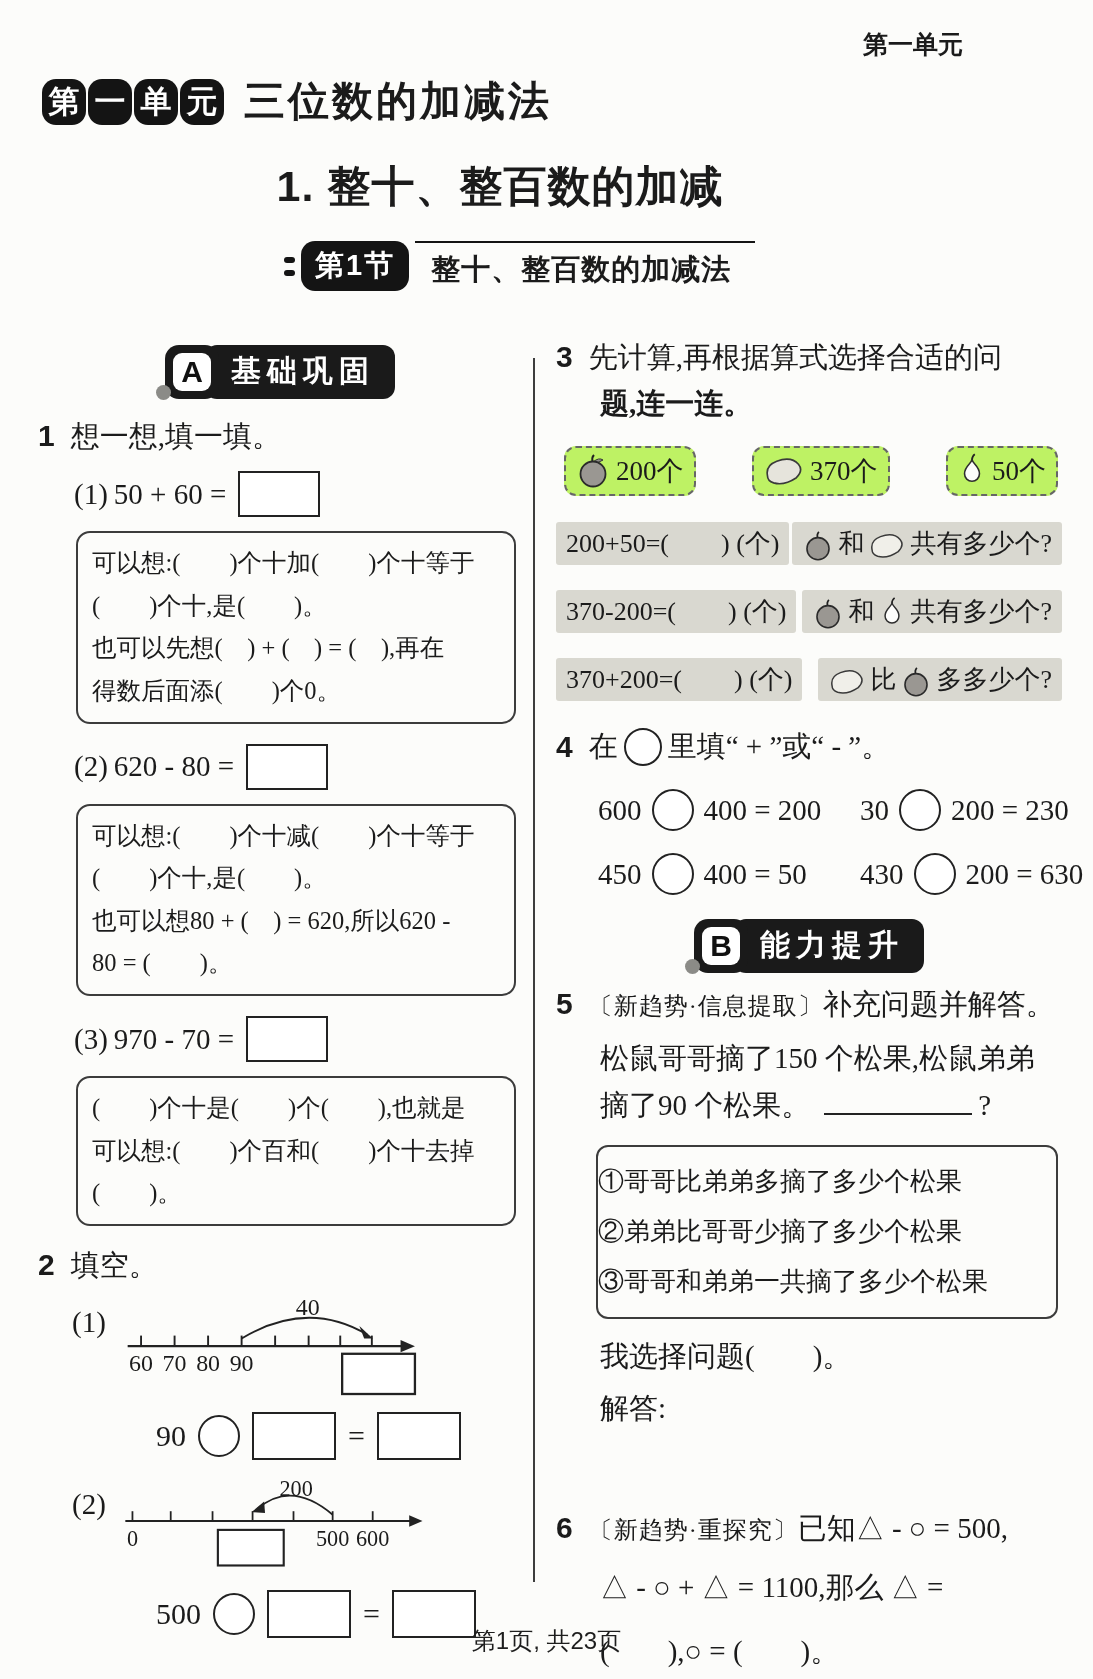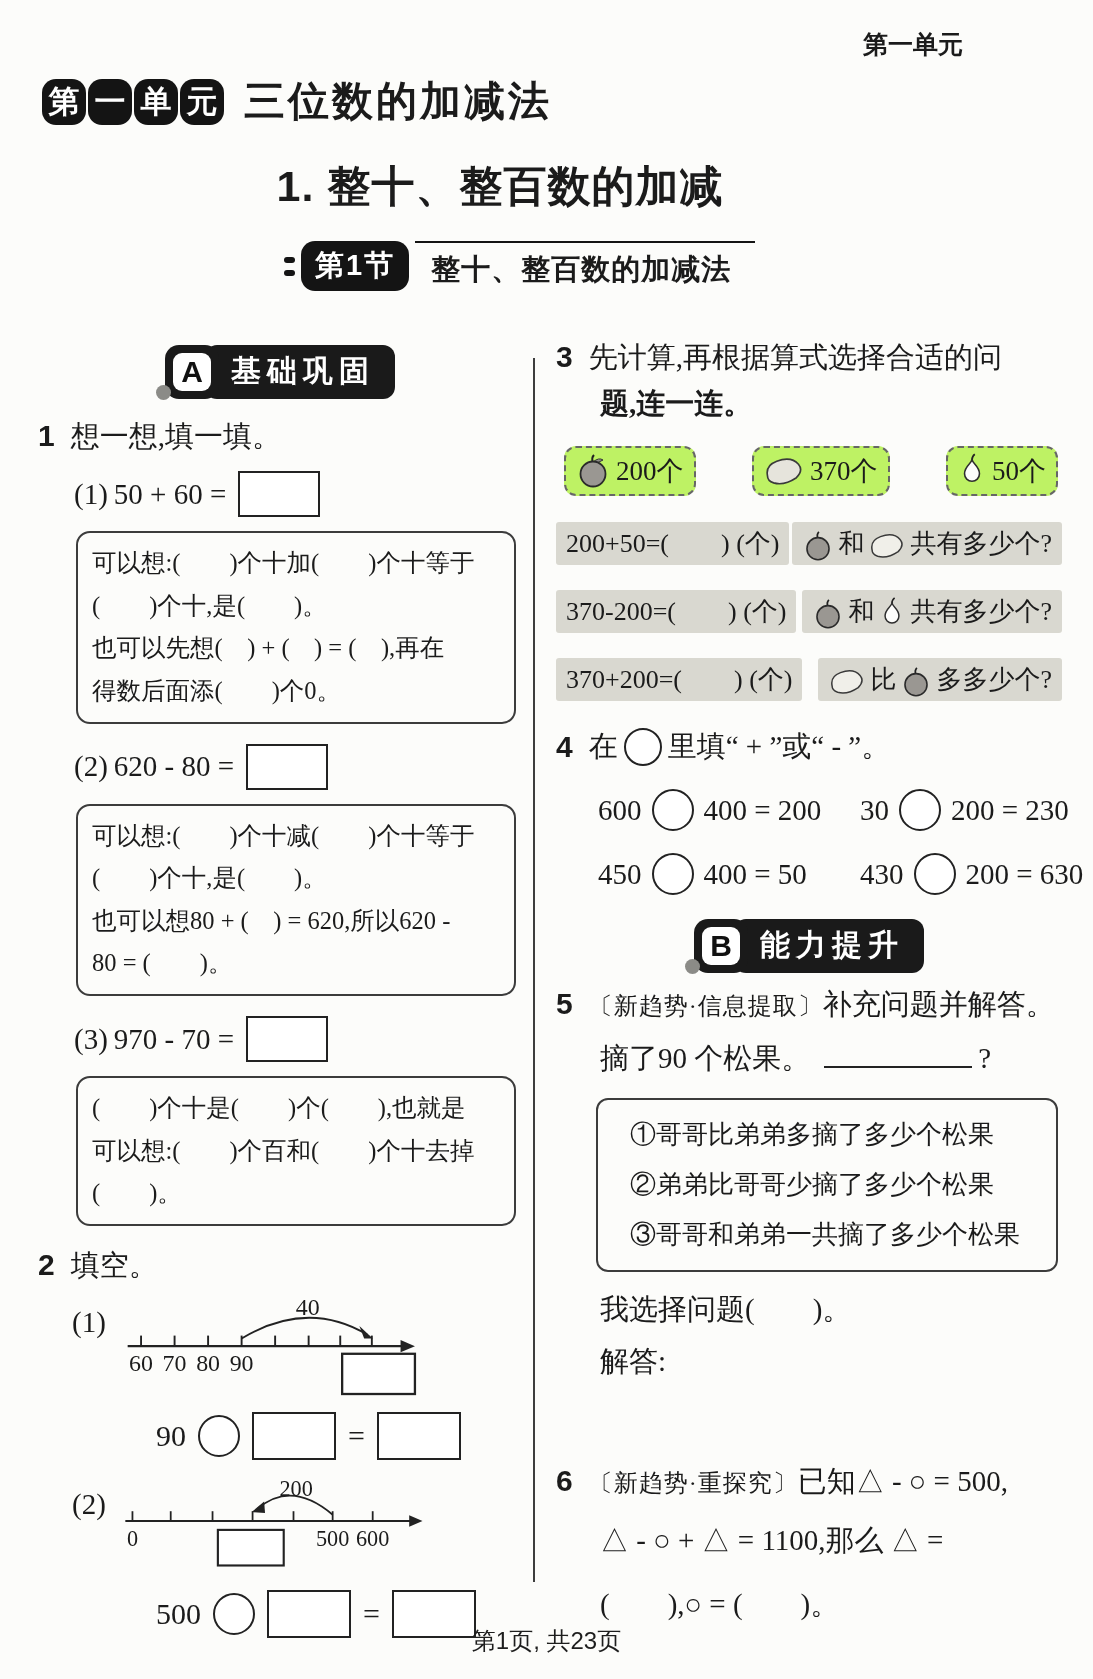--- a/index.html
+++ b/index.html
@@ -76,21 +76,21 @@
   .q4-prompt{display:flex;align-items:center;gap:4px;margin-top:26px;font-size:29px;}
   .q4-prompt .qnum{margin-right:12px;}
   .q4-prompt .circle-blank{width:34px;height:34px;margin:0 2px;}
   .q4-grid{display:grid;grid-template-columns:262px auto;row-gap:22px;margin:22px 0 0 42px;font-size:29px;}
   .q4-item{display:flex;align-items:center;gap:10px;white-space:nowrap;}
 
   
   .tag{font-size:24px;letter-spacing:1px;}
   .q5-body{margin:10px 0 0 44px;font-size:29px;line-height:1.62;}
   .u-blank{display:inline-block;width:148px;height:30px;border-bottom:2.2px solid #222;margin:0 6px 0 14px;}
-  .optbox{border:2px solid #3c3c3c;border-radius:12px;padding:10px 32px;margin:16px 4px 18px 40px;
+  .optbox{border:2px solid #3c3c3c;border-radius:12px;padding:10px 0;margin:16px 4px 18px 40px;
         font-size:26px;line-height:1.92;}
   .q5-line{margin:12px 0 0 44px;font-size:29px;}
   .q6{margin-top:80px;}
   .q6-cont{margin:12px 0 0 44px;font-size:29px;line-height:1.8;}
 
   .footer{position:absolute;bottom:22px;left:0;width:100%;text-align:center;
         font-family:"Liberation Sans",sans-serif;font-size:24px;color:#1d1d1d;}
 </style>
 </head>
 <body>
@@ -367,20 +367,21 @@
     </div>
 
     <div class="qrow">
       <span class="qnum">5</span>
       <span>
         <span class="tag">〔新趋势·信息提取〕</span><span>补充问题并解答。</span>
       </span>
     </div>
 
     <div class="q5-body">
+      <div>松鼠哥哥摘了150 个松果,松鼠弟弟</div>
       <div>
         <span>摘了90 个松果。</span><span class="u-blank"></span><span>?</span>
       </div>
     </div>
 
     <div class="optbox">
       <div>①哥哥比弟弟多摘了多少个松果</div>
       <div>②弟弟比哥哥少摘了多少个松果</div>
       <div>③哥哥和弟弟一共摘了多少个松果</div>
     </div>

